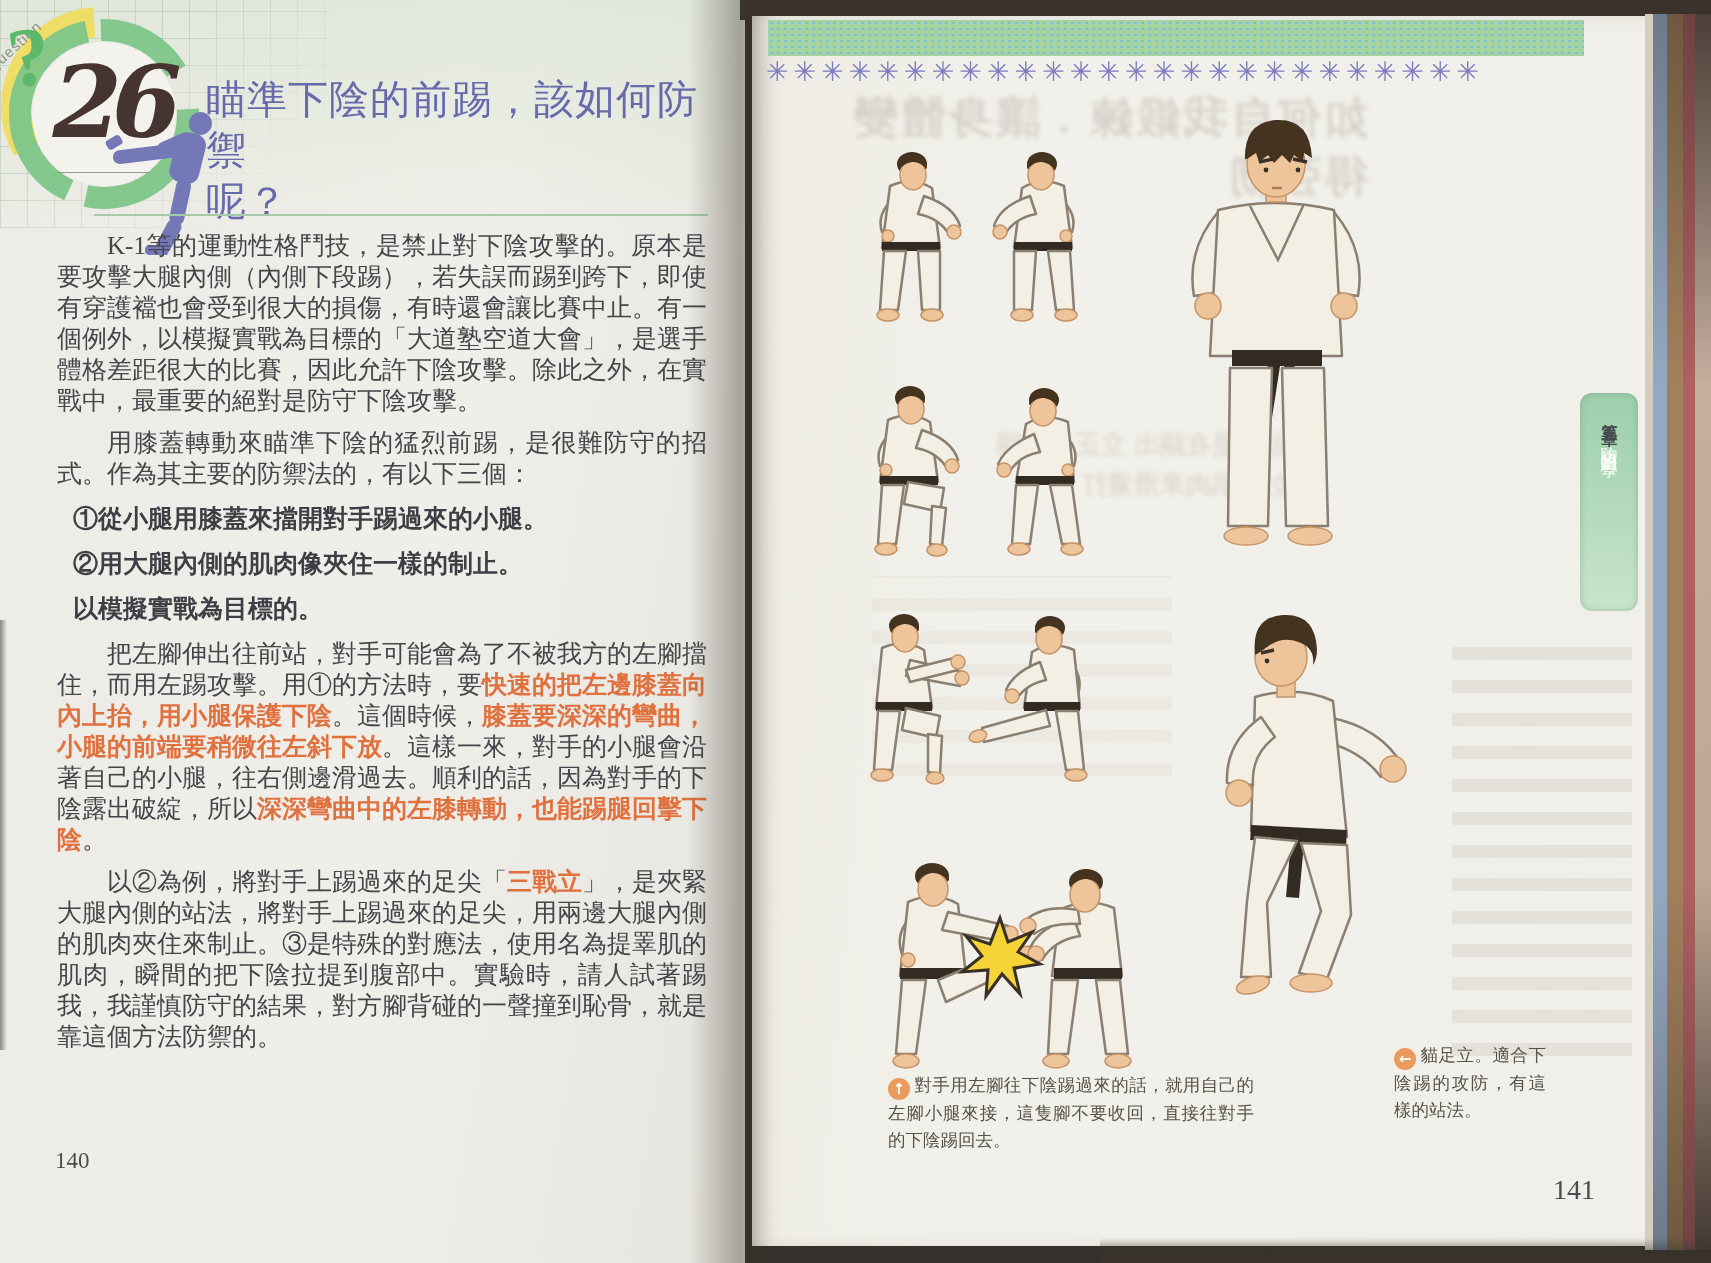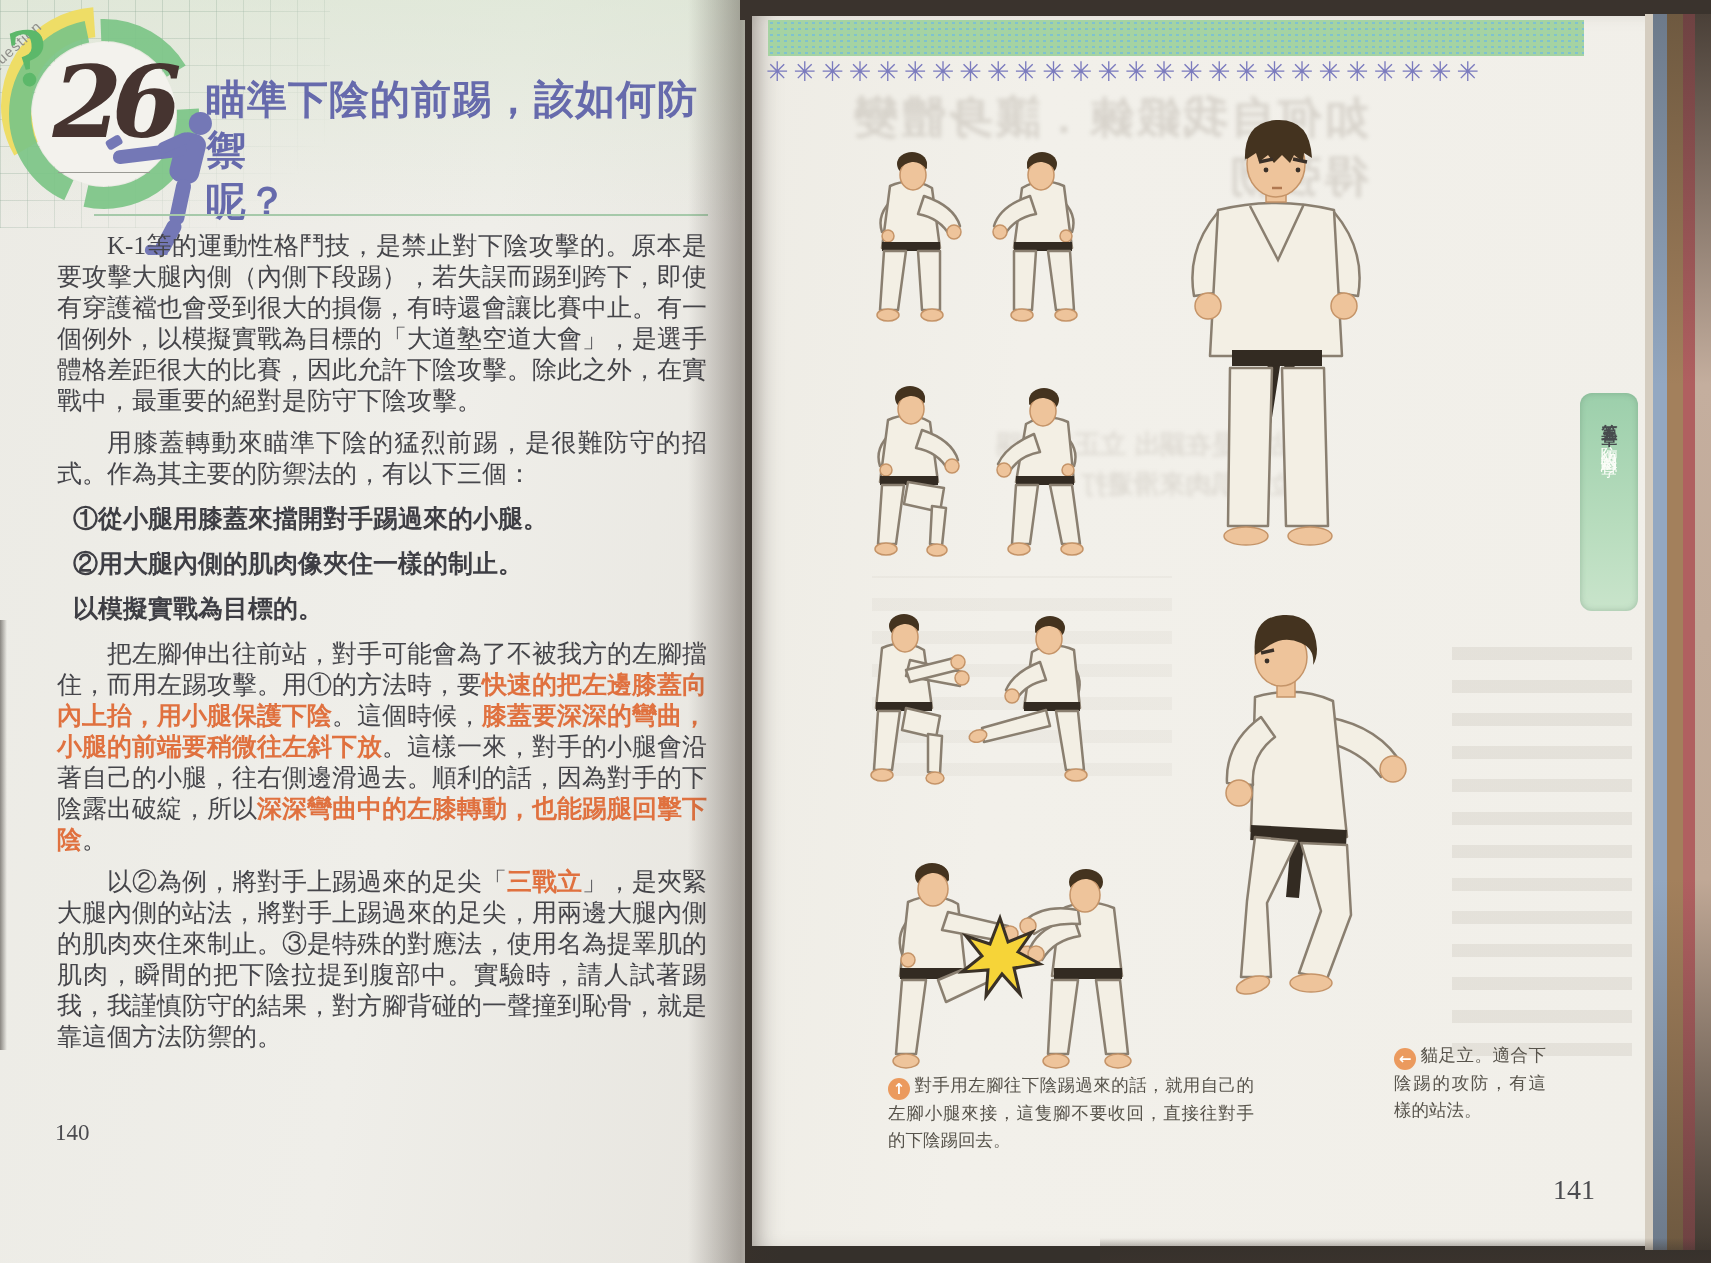--- a/index.html
+++ b/index.html
@@ -19,32 +19,32 @@
   .q-label{position:absolute;left:-20px;top:38px;transform:rotate(-42deg);
     font-family:"Liberation Sans",sans-serif;font-size:15px;color:#8f8f8a;letter-spacing:1px;}
   .q-mark{position:absolute;left:8px;top:8px;font-size:84px;font-weight:bold;
     font-family:"Liberation Serif",serif;color:#5cb86a;transform:rotate(-8deg);}
   .badge-num{position:absolute;left:52px;top:52px;width:120px;text-align:center;
     font-family:"DejaVu Serif",serif;font-style:italic;font-weight:bold;
     font-size:100px;letter-spacing:-10px;color:#463430;line-height:1;}
   .badge-underline{position:absolute;left:58px;top:172px;width:92px;height:1px;background:#9a9a94;}
 
   #title{position:absolute;left:206px;top:74px;width:512px;
-    font-family:"Liberation Sans",sans-serif;font-weight:700;font-size:40px;
+    font-family:"Liberation Sans",sans-serif;font-weight:400;font-size:40px;
     line-height:1.28;color:#666aac;letter-spacing:1px;}
   #title-rule{position:absolute;left:94px;top:214px;width:614px;height:2px;background:#a6c9aa;}
 
   #article{position:absolute;left:57px;top:230px;width:650px;font-size:25px;
     line-height:31px;color:#45454a;text-align:justify;text-justify:inter-ideograph;}
   #article p{margin:0 0 11px 0;text-indent:2em;}
   #article p.li{font-family:"Liberation Sans",sans-serif;font-weight:700;color:#3e3e44;
     text-indent:0;margin:14px 0 14px 16px;}
   .hl{color:#e0713f;font-family:"Liberation Sans",sans-serif;font-weight:700;}
   .pagenum{position:absolute;font-size:23px;color:#4c4c50;font-family:"Liberation Serif",serif;}
-  #pn-left{left:55px;top:1120px;}
+  #pn-left{left:55px;top:1148px;}
 
   
   #gutter{position:absolute;left:688px;top:0;width:96px;height:1263px;
     background:linear-gradient(90deg,rgba(60,50,42,0) 0%,rgba(60,50,42,.38) 55%,rgba(60,50,42,.12) 80%,rgba(60,50,42,0) 100%);}
 
   
   #top-edge{position:absolute;left:740px;top:0;width:971px;height:20px;background:#3a332d;}
   #page-right{position:absolute;left:752px;top:16px;width:893px;height:1230px;
     background:linear-gradient(95deg,#eeece5 0%,#f2f0ea 30%,#f1efe9 100%);
     box-shadow:inset 18px 0 26px -16px rgba(60,50,42,.55);}

